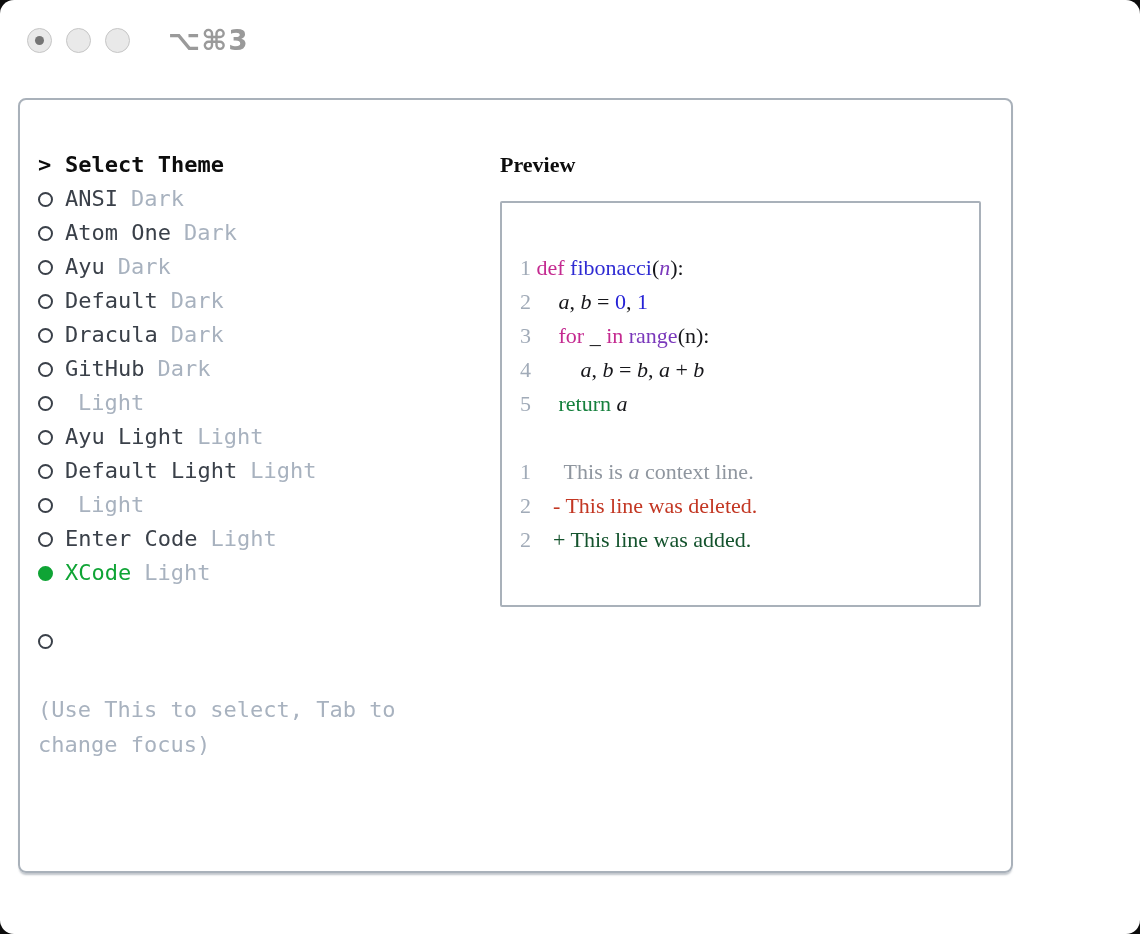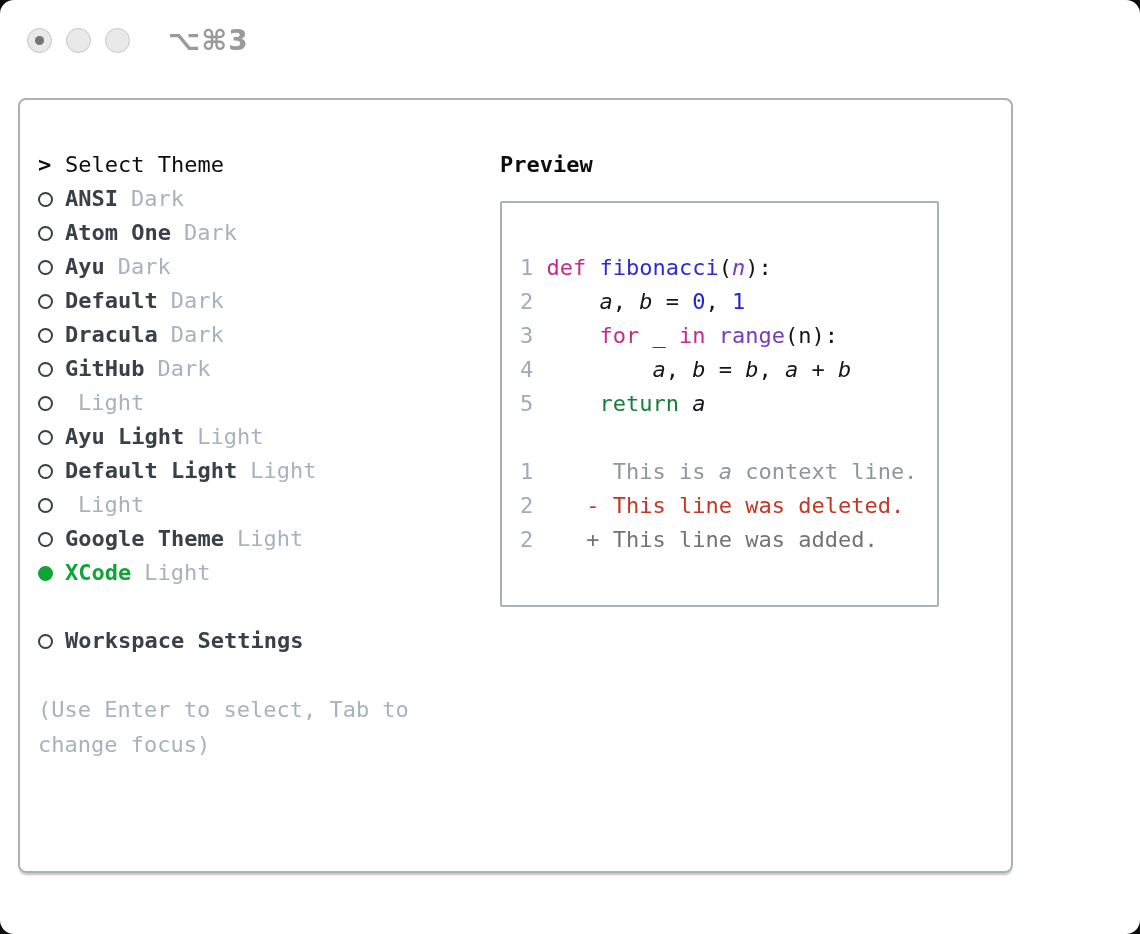--- a/index.html
+++ b/index.html
@@ -41,52 +41,52 @@
     position:absolute; left:18px; top:98px;
     width:995px; height:775px;
     border:2px solid var(--border, #a9b1ba);
     border-radius:8px;
     box-shadow:0 3px 2px -1px rgba(140,150,160,0.55);
     display:flex;
     padding:48px 26px 0 18px;
     font-size:22px; line-height:34px;
   }
   .left-col { width:462px; flex:none; }
-  .right-col { flex:1; }
+  .right-col { flex:1;font-family:Liberation Serif, serif; }
   .row { display:flex; align-items:center; height:34px; white-space:pre; }
   .icon-col {
     width:27px; flex:none; display:flex; align-items:center;
   }
   .bullet {
     width:15px; height:15px; border-radius:50%;
     border:2px solid var(--text, #3a4049);
     display:inline-block;
   }
   .bullet.filled {
     background: var(--accent, #0fa435);
     border-color: var(--accent, #0fa435);
   }
-  .hdr { font-weight:normal; color: var(--heading, #0d0d0d); }
+  .hdr { font-weight:bold; color: var(--heading, #0d0d0d); }
   .hdr-prefix { width:27px; flex:none; font-weight:bold; color:var(--heading, #0d0d0d); }
-  .tname { color: var(--text, #3a4049); font-weight: bold; }
+  .tname { color: var(--text, #3a4049); }
   .tname.sel { color: var(--accent, #0fa435); }
   .tag { color: var(--muted, #a8b2bf); margin-left:13px; }
   .spacer { height:34px; }
   .apply-hdr { color: var(--heading, #0d0d0d); padding-left:27px; height:34px; line-height:34px; }
   .help {
     margin-top:34px; color: var(--muted, #a8b2bf);
     line-height:35px; max-width:440px;
   }
   
   .preview-title {
     font-weight:bold; color: var(--heading, #0d0d0d);
     height:34px; line-height:34px; margin-bottom:19px;
   }
   .preview-box {
-    width:439px; height:406px;
+    width:481px; height:406px;
     border:2px solid var(--border, #a9b1ba);
     border-radius:2px;
     padding:48px 16px 0 18px;
     overflow:hidden;
   }
   .cline { white-space:pre; height:34px; line-height:34px; }
   .lnum { color: var(--line-number, #a1abb8); }
 </style>
 </head>
 <body>
@@ -116,47 +116,47 @@
           <div class="row"><span class="icon-col"><span class="bullet"></span></span><span class="tname">ANSI</span><span class="tag">Dark</span></div>
           <div class="row"><span class="icon-col"><span class="bullet"></span></span><span class="tname">Atom One</span><span class="tag">Dark</span></div>
           <div class="row"><span class="icon-col"><span class="bullet"></span></span><span class="tname">Ayu</span><span class="tag">Dark</span></div>
           <div class="row"><span class="icon-col"><span class="bullet"></span></span><span class="tname">Default</span><span class="tag">Dark</span></div>
           <div class="row"><span class="icon-col"><span class="bullet"></span></span><span class="tname">Dracula</span><span class="tag">Dark</span></div>
           <div class="row"><span class="icon-col"><span class="bullet"></span></span><span class="tname">GitHub</span><span class="tag">Dark</span></div>
           <div class="row"><span class="icon-col"><span class="bullet"></span></span><span class="tag">Light</span></div>
           <div class="row"><span class="icon-col"><span class="bullet"></span></span><span class="tname">Ayu Light</span><span class="tag">Light</span></div>
           <div class="row"><span class="icon-col"><span class="bullet"></span></span><span class="tname">Default Light</span><span class="tag">Light</span></div>
           <div class="row"><span class="icon-col"><span class="bullet"></span></span><span class="tag">Light</span></div>
-          <div class="row"><span class="icon-col"><span class="bullet"></span></span><span class="tname">Google Theme</span><span class="tag">Light</span></div>
+          <div class="row"><span class="icon-col"><span class="bullet"></span></span><span class="tname">Enter Code</span><span class="tag">Light</span></div>
           <div class="row"><span class="icon-col"><span class="bullet filled"></span></span><span class="tname sel">XCode</span><span class="tag">Light</span></div>
         </div>
 
       <div class="spacer"></div>
 
 
       <div>
-          <div class="row"><span class="icon-col"><span class="bullet"></span></span><span class="tname">Workspace Settings</span></div>
+          <div class="row"><span class="icon-col"><span class="bullet"></span></span></div>
         </div>
 
-      <div class="help">(Use Enter to select, Tab to change focus)</div>
+      <div class="help">(Use This to select, Tab to change focus)</div>
     </div>
 
     <div class="right-col">
       <div class="preview-title">Preview</div>
       <div class="preview-box">
         <div>
             <div class="cline"><span class="lnum">1 </span><span style="color: rgb(196, 42, 144);">def</span><span style="color: rgb(22, 22, 26);"> </span><span style="color: rgb(47, 43, 211);">fibonacci</span><span style="color: rgb(22, 22, 26);">(</span><span style="color: rgb(122, 56, 187); font-style: italic;">n</span><span style="color: rgb(22, 22, 26);">):</span></div>
             <div class="cline"><span class="lnum">2 </span><span style="color: rgb(22, 22, 26);">    </span><span style="color: rgb(22, 22, 26); font-style: italic;">a</span><span style="color: rgb(22, 22, 26);">, </span><span style="color: rgb(22, 22, 26); font-style: italic;">b</span><span style="color: rgb(22, 22, 26);"> = </span><span style="color: rgb(37, 34, 214);">0</span><span style="color: rgb(22, 22, 26);">, </span><span style="color: rgb(37, 34, 214);">1</span></div>
             <div class="cline"><span class="lnum">3 </span><span style="color: rgb(22, 22, 26);">    </span><span style="color: rgb(196, 42, 144);">for</span><span style="color: rgb(22, 22, 26);"> _ </span><span style="color: rgb(196, 42, 144);">in</span><span style="color: rgb(22, 22, 26);"> </span><span style="color: rgb(122, 56, 187);">range</span><span style="color: rgb(22, 22, 26);">(n):</span></div>
             <div class="cline"><span class="lnum">4 </span><span style="color: rgb(22, 22, 26);">        </span><span style="color: rgb(22, 22, 26); font-style: italic;">a</span><span style="color: rgb(22, 22, 26);">, </span><span style="color: rgb(22, 22, 26); font-style: italic;">b</span><span style="color: rgb(22, 22, 26);"> = </span><span style="color: rgb(22, 22, 26); font-style: italic;">b</span><span style="color: rgb(22, 22, 26);">, </span><span style="color: rgb(22, 22, 26); font-style: italic;">a</span><span style="color: rgb(22, 22, 26);"> + </span><span style="color: rgb(22, 22, 26); font-style: italic;">b</span></div>
             <div class="cline"><span class="lnum">5 </span><span style="color: rgb(22, 22, 26);">    </span><span style="color: #15803d;">return</span><span style="color: rgb(22, 22, 26);"> </span><span style="color: rgb(22, 22, 26); font-style: italic;">a</span></div>
           </div>
         <div class="spacer"></div>
         <div>
             <div class="cline"><span class="lnum">1 </span><span style="color: rgb(143, 150, 159);">     This is </span><span style="color: rgb(143, 150, 159); font-style: italic;">a</span><span style="color: rgb(143, 150, 159); text-align: right;"> context line.</span></div>
             <div class="cline"><span class="lnum">2 </span><span style="color: rgb(22, 22, 26);">   </span><span style="color: rgb(195, 55, 35);">- This line was deleted.</span></div>
-            <div class="cline"><span class="lnum">2 </span><span style="color: rgb(22, 22, 26);">   </span><span style="color: #737373;">+ This line was added.</span></div>
+            <div class="cline"><span class="lnum">2 </span><span style="color: rgb(22, 22, 26);">   </span><span style="color: #14532d;">+ This line was added.</span></div>
           </div>
       </div>
     </div>
 
   </div>
 </div>
 
 </body></html>

